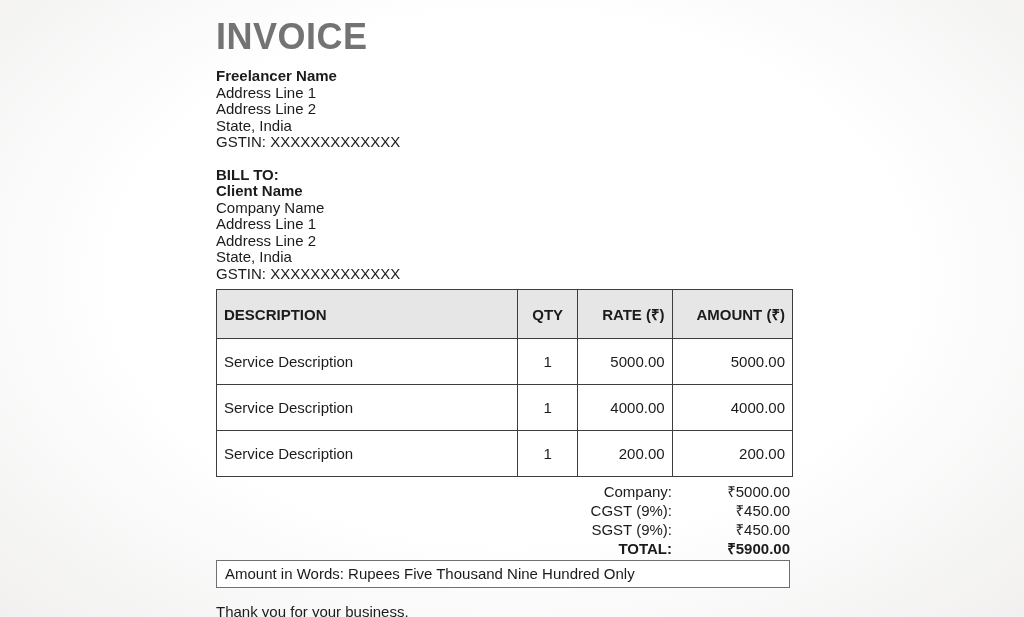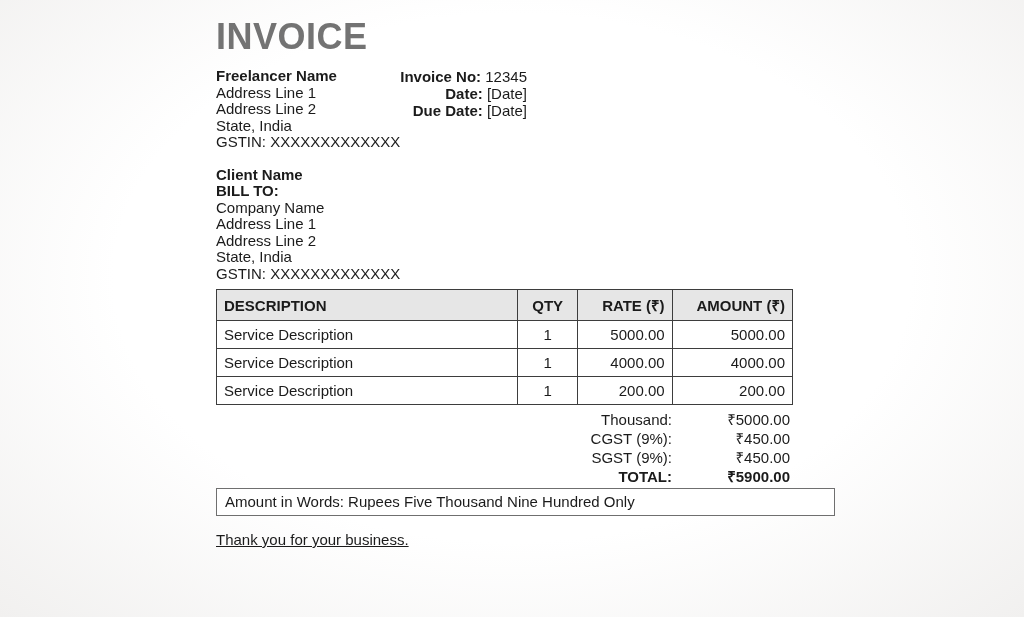--- a/index.html
+++ b/index.html
@@ -17,32 +17,32 @@
   }
   .header-row { display: flex; }
   .addr { font-size: 15px; line-height: 16.5px; }
   .b { font-weight: bold; }
   .meta { text-align: right; font-size: 15px; line-height: 17px; padding-right: 6px; }
   .billto { margin-top: 16px; font-size: 15px; line-height: 16.5px; }
   table.items {
     border-collapse: collapse; width: 577px; margin-top: 7px;
     font-size: 15px; table-layout: fixed;
   }
-  .items th, .items td { border: 1px solid #3d3d3d; padding: 5px 7px; overflow: hidden; }
+  .items th, .items td { border: 1px solid #3d3d3d; padding: 14px 7px; overflow: hidden; }
   .items th { background: #e6e6e6; font-weight: bold; text-align: left; }
   .items .ctr { text-align: center; }
   .items .num { text-align: right; }
   .col-desc { width: 52.3%; } .col-qty { width: 10.4%; }
   .col-rate { width: 16.4%; } .col-amt { width: 20.9%; }
   .totals { width: 577px; margin-top: 5px; font-size: 15px; line-height: 19px; }
   .trow { display: flex; justify-content: flex-end; }
   .tval { width: 118px; text-align: right; padding-right: 3px; }
   .total-row { font-weight: bold; }
   .words-box {
-    box-sizing: border-box; width: 619px; margin-top: 2px;
+    box-sizing: border-box; width: 574px; margin-top: 2px;
     border: 1px solid #6f6f6f; background: #fff;
     padding: 4px 8px 5px; font-size: 15px;
   }
   .bank { margin-top: 25px; font-size: 15px; }
   .thanks { margin-top: 15px; font-size: 15px; text-decoration: underline; }
 </style>
 </head>
 <body>
 
 <div class="content">
@@ -50,30 +50,25 @@
   <h1 class="title">INVOICE</h1>
 
   <div class="header-row">
     <div class="addr">
       <div class="b">Freelancer Name</div>
       <div>Address Line 1</div>
       <div>Address Line 2</div>
       <div>State, India</div>
       <div>GSTIN: XXXXXXXXXXXXX</div>
     </div>
-    <div class="meta">
-      <div><span class="b">Invoice No:</span> <span>12345</span></div>
-      <div><span class="b">Date:</span> <span>[Date]</span></div>
-      <div><span class="b">Due Date:</span> <span>[Date]</span></div>
-    </div>
   </div>
 
   <div class="billto">
+    <div class="b">BILL TO:</div>
     <div class="b">Client Name</div>
-    <div class="b">BILL TO:</div>
     <div>Company Name</div>
     <div>Address Line 1</div>
     <div>Address Line 2</div>
     <div>State, India</div>
     <div>GSTIN: XXXXXXXXXXXXX</div>
   </div>
 
   <table class="items">
     <colgroup>
       <col class="col-desc">
@@ -106,21 +101,21 @@
         <td>Service Description</td>
         <td class="ctr">1</td>
         <td class="num">200.00</td>
         <td class="num">200.00</td>
       </tr>
     </tbody>
   </table>
 
   <div class="totals">
     <div class="trow">
-      <span>Thousand:</span>
+      <span>Company:</span>
       <span class="tval">₹5000.00</span>
     </div>
     <div class="trow">
       <span>CGST (9%):</span>
       <span class="tval">₹450.00</span>
     </div>
     <div class="trow">
       <span>SGST (9%):</span>
       <span class="tval">₹450.00</span>
     </div>

